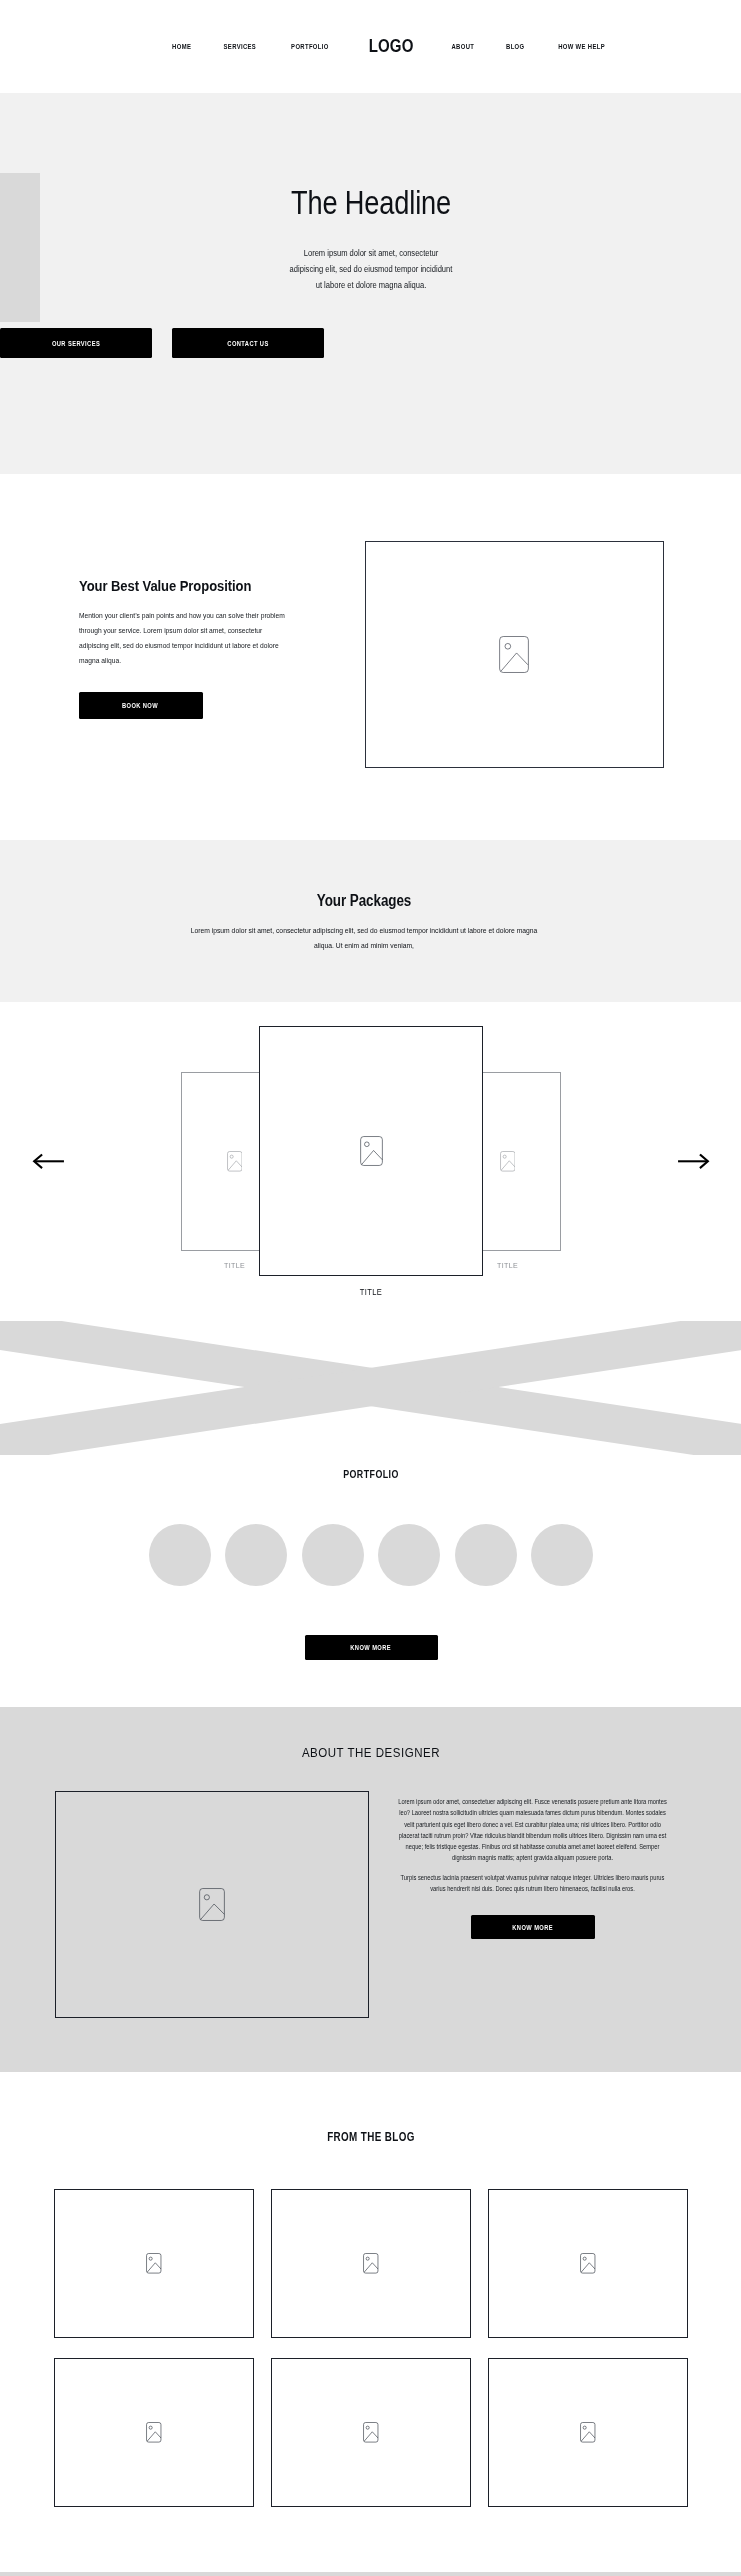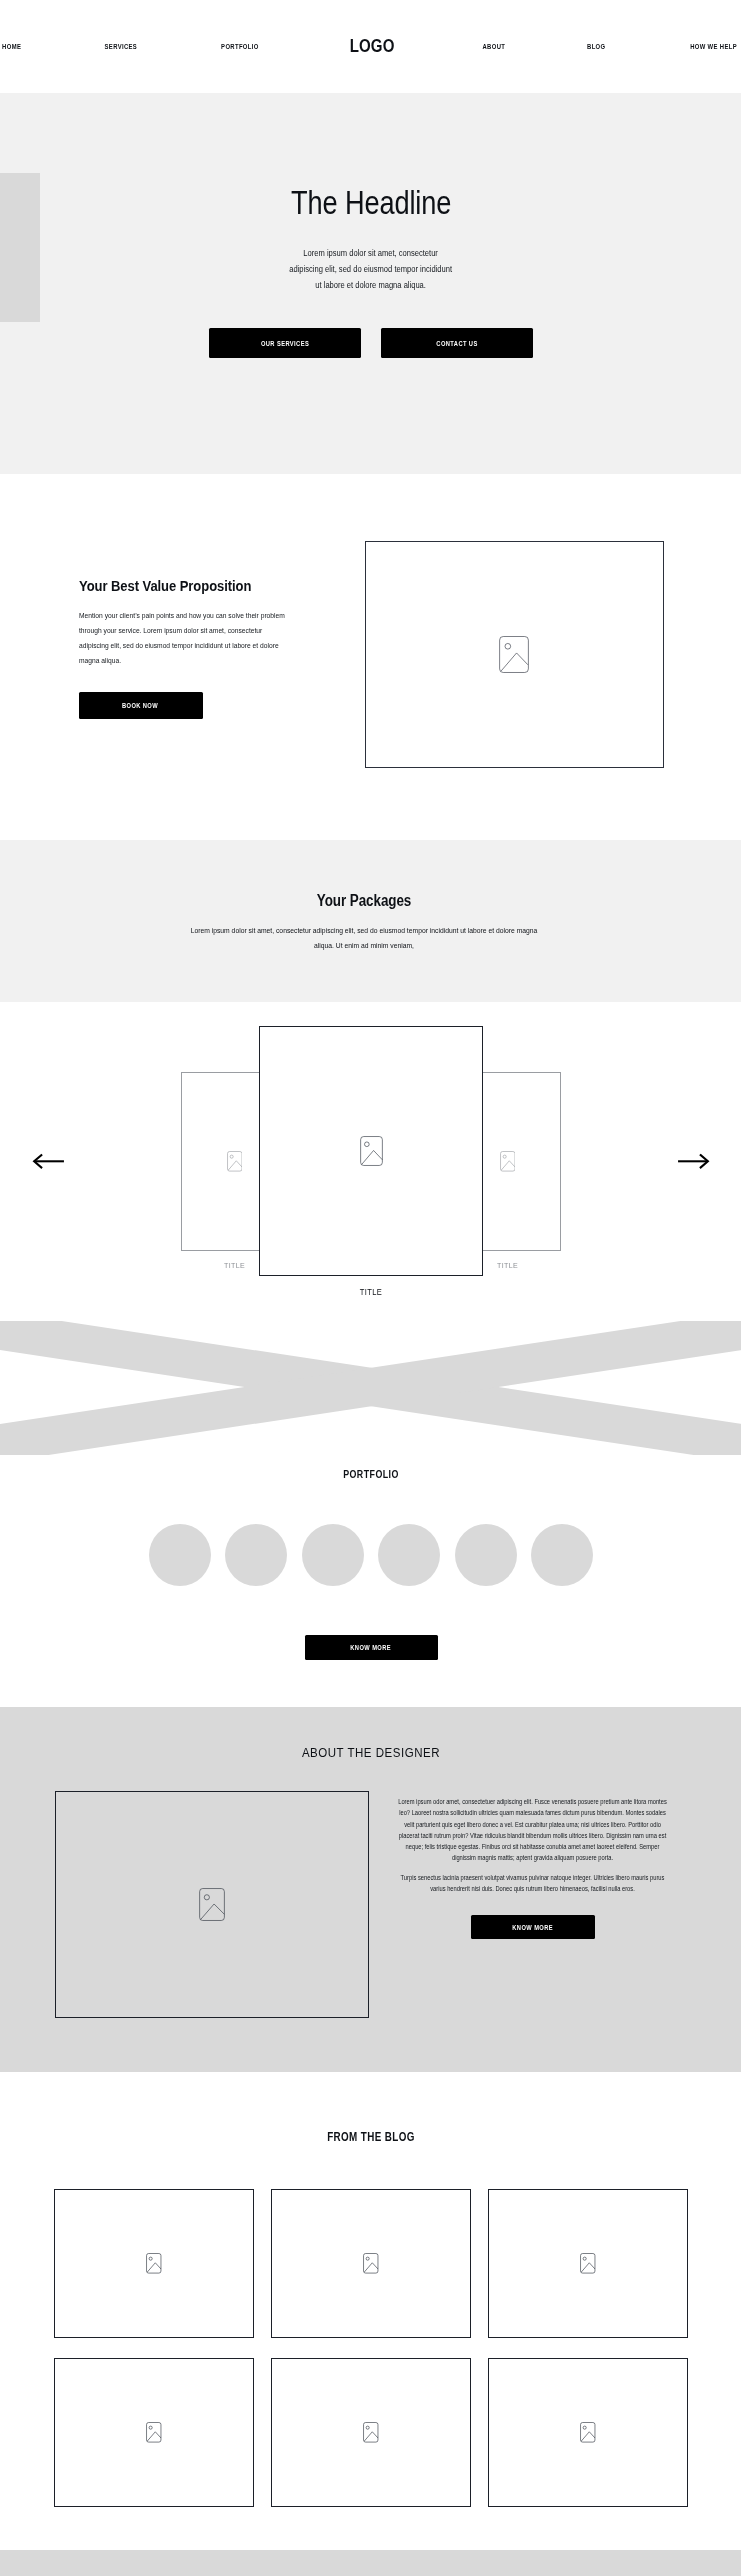--- a/index.html
+++ b/index.html
@@ -11,22 +11,23 @@
     width: 742px;
     overflow-x: hidden;
   }
 
   
   .nav {
     height: 93px;
     background: #ffffff;
     display: flex;
     align-items: center;
-    justify-content: space-between;
+    justify-content: center;
     gap: 27px;
+    padding-left: 38px;
   }
   .nav-link {
     font-size: 7.2px;
     font-weight: 700;
     letter-spacing: .06em;
     color: #0e1116;
     text-transform: uppercase;
     transform: scaleX(.82);
     cursor: pointer;
     white-space: nowrap;
@@ -40,21 +41,20 @@
     cursor: pointer;
   }
 
   
   .hero {
     position: relative;
     background: #f1f1f1;
     height: 381px;
     display: flex;
     flex-direction: column;
-    align-items: center;
     overflow: hidden;
   }
   .hero-block {
     position: absolute;
     left: 0; top: 80px;
     width: 40px; height: 149px;
     background: #d9d9d9;
   }
   .hero-title {
     margin-top: 90px;
@@ -281,21 +281,21 @@
     transform: scaleX(.9);
     color: #14181d;
   }
   .about-p + .about-p { margin-top: 9.3px; }
   .btn-know2 { margin-top: 21.6px; width: 124px; height: 24px; }
   .btn-know2 span { display: inline-block; transform: scaleX(.86); }
 
   
   .blog {
     background: #ffffff;
-    padding: 58px 0 43px 0;
+    padding: 58px 0 65px 0;
     text-align: center;
   }
   .blog-h {
     font-size: 12px;
     font-weight: 700;
     letter-spacing: .04em;
     transform: scaleX(.82);
   }
   .blog-grid {
     margin: 45px auto 0 auto;

